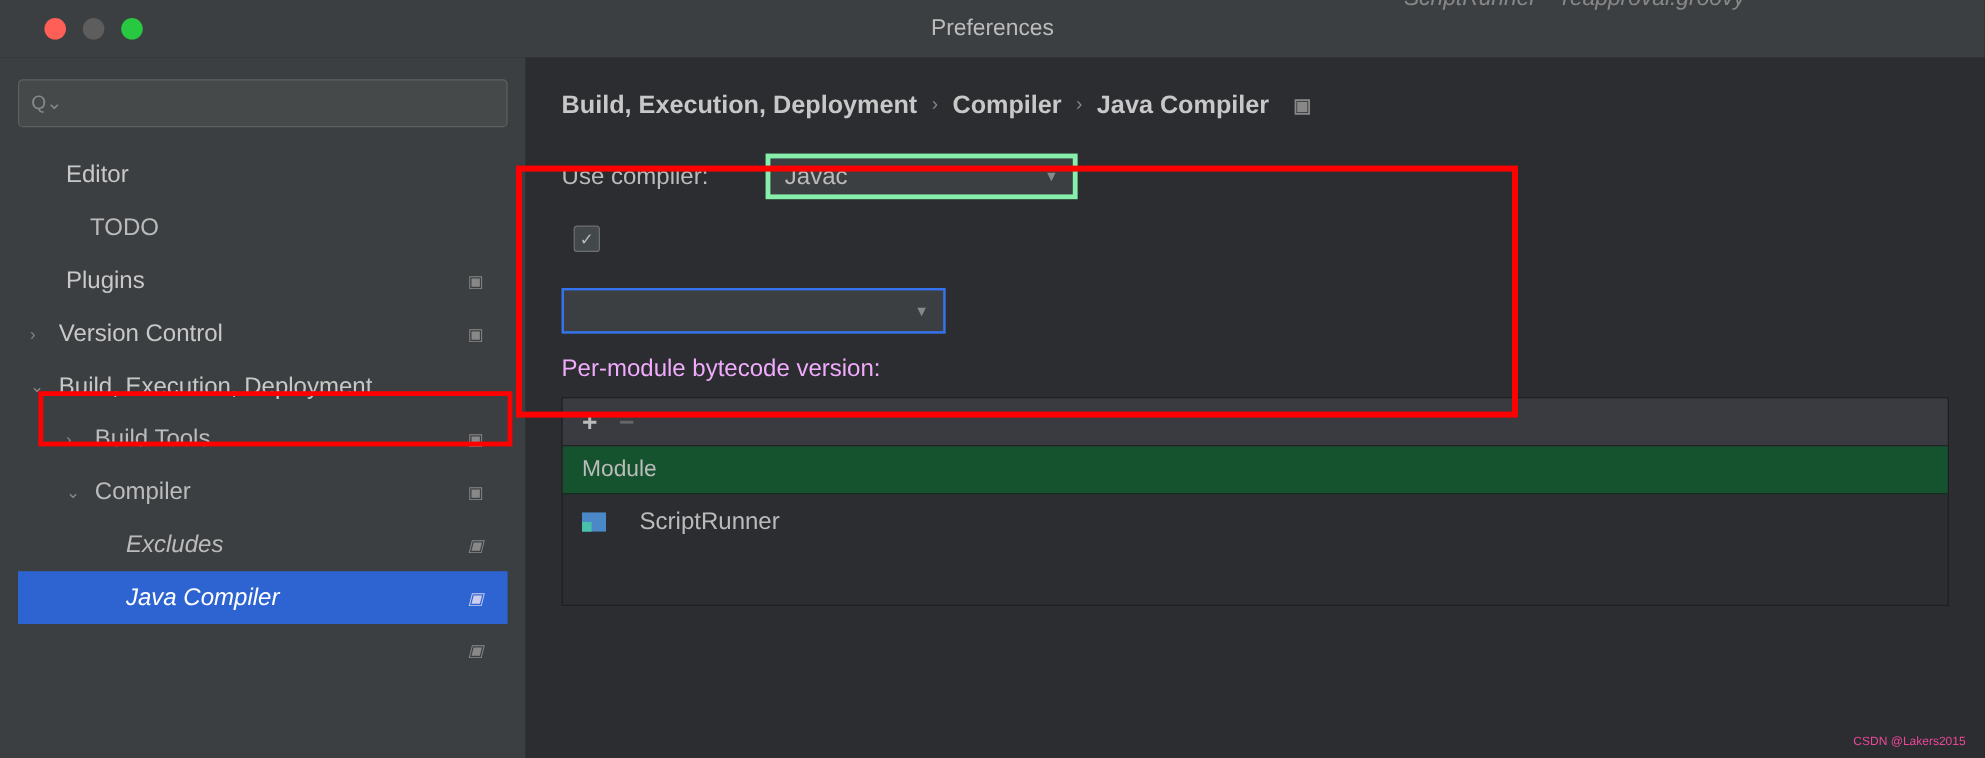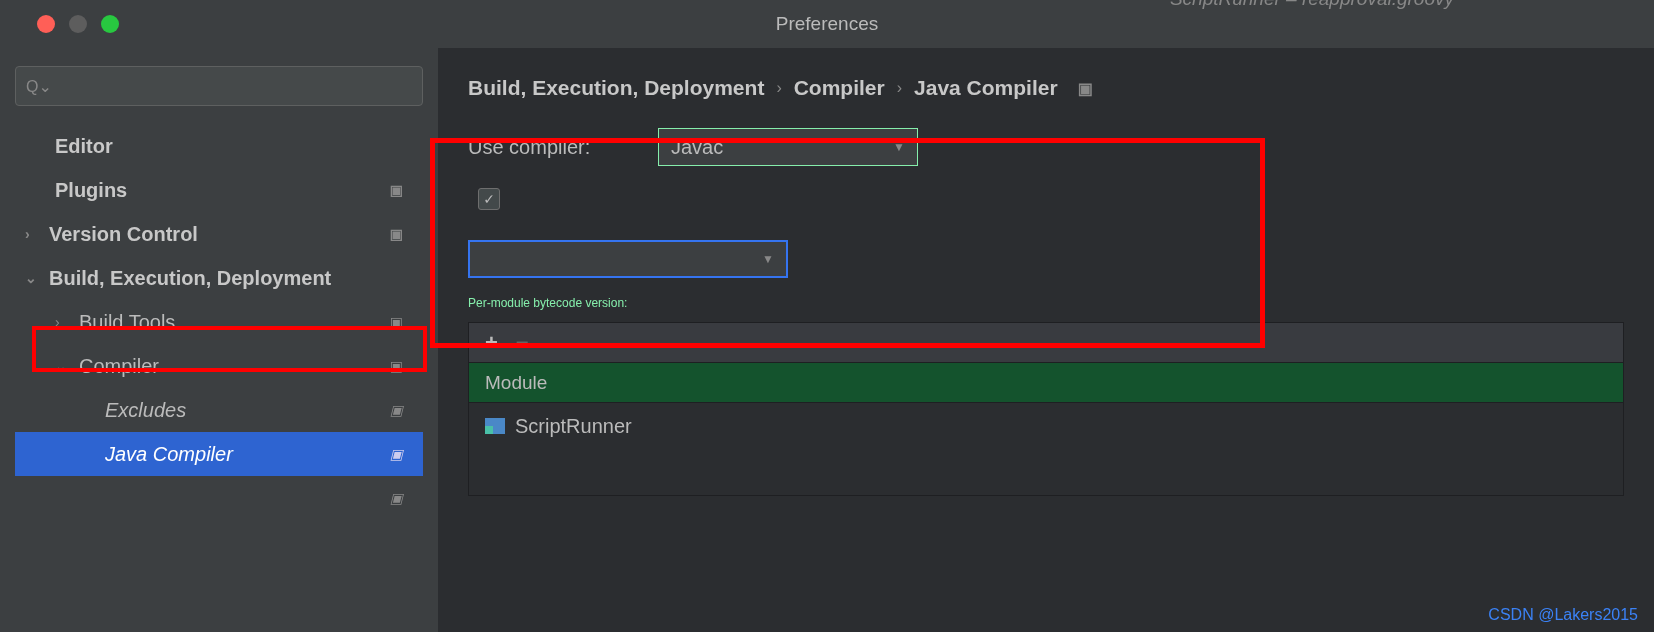--- a/index.html
+++ b/index.html
@@ -18,56 +18,56 @@
     
     .sidebar { width: 438px; background: #3c3f41; padding: 18px 15px 0 15px; }
     .search-box { height: 40px; border: 1px solid #5e6060; border-radius: 4px; background: #45494a; display: flex; align-items: center; padding: 0 10px; margin-bottom: 18px; }
     .search-icon { color: #888; font-size: 16px; }
     
     .tree { font-size: 20px; }
     .tree-item { display: flex; align-items: center; height: 44px; padding-left: 10px; cursor: pointer; position: relative; }
     .tree-item.l1 { padding-left: 40px; }
     .tree-item.l2 { padding-left: 60px; }
     .tree-item.l3 { padding-left: 90px; font-style: italic; }
-    .tree-item.bold { font-weight: 700; color: #c8c8c8; }
+    .tree-item.bold { font-weight: 400; color: #c8c8c8; }
     .tree-item.selected { background: #2e64d1; color: #fff; }
     .chevron { width: 20px; display: inline-flex; color: #888; font-size: 14px; margin-right: 4px; }
     .tree-badge { position: absolute; right: 20px; color: #888; font-size: 14px; }
     
     .highlight-box-sidebar { border: 4px solid #ff0000; position: absolute; left: 32px; top: 326px; width: 395px; height: 46px; pointer-events: none; z-index: 10; }
     
     .main { flex: 1; background: #2b2d30; padding: 0 30px; position: relative; }
     .breadcrumb { display: flex; align-items: center; gap: 12px; font-size: 21px; font-weight: 600; color: #c8c8c8; padding: 28px 0 28px 0; }
     .breadcrumb .sep { color: #888; font-weight: normal; font-size: 16px; }
     .reset-icon { color: #888; font-size: 16px; margin-left: 8px; }
     
-    .form-row { display: flex; align-items: center; margin-bottom: 22px; font-size: 20px; color: #bbbbbb; gap: 20px; }
+    .form-row { display: flex; align-items: center; margin-bottom: 22px; font-size: 20px; color: #bbbbbb; }
     .form-label { min-width: 170px; }
-    .dropdown { height: 38px; border: 1px solid #86efac; background: #3c3f41; display: flex; align-items: center; justify-content: space-between; padding: 0 12px; color: #bbbbbb; min-width: 260px; cursor: pointer; }
+    .dropdown { height: 38px; border: 4px solid #86efac; background: #3c3f41; display: flex; align-items: center; justify-content: space-between; padding: 0 12px; color: #bbbbbb; min-width: 260px; cursor: pointer; }
     .dropdown .dd-arrow { color: #888; font-size: 12px; }
     .dropdown.focused { border: 2px solid #3574f0; min-width: 320px; }
     
     .checkbox-row { display: flex; align-items: center; gap: 12px; margin: 0 0 30px 10px; font-size: 20px; }
     .checkbox { width: 22px; height: 22px; border: 1px solid #6e6e6e; border-radius: 3px; background: #43494a; display: flex; align-items: center; justify-content: center; color: #bbbbbb; font-size: 14px; cursor: pointer; }
     
     .highlight-box-main { border: 5px solid #ff0000; position: absolute; left: -8px; top: 90px; width: 835px; height: 210px; pointer-events: none; z-index: 10; }
     
-    .section-label { font-size: 12px; color: #86efac; margin: 18px 0 12px 0; }
+    .section-label { font-size: 20px; color: #f0abfc; margin: 18px 0 12px 0; }
     
     .table-container { border: 1px solid #1e1f22; background: #2b2d30; }
     .toolbar { height: 40px; background: #393b40; display: flex; align-items: center; padding: 0 16px; gap: 18px; border-bottom: 1px solid #1e1f22; }
     .toolbar-btn { color: #bbbbbb; font-size: 22px; cursor: pointer; font-weight: bold; }
     .toolbar-btn.disabled { color: #666; }
     .table-header { height: 40px; background: #14532d; display: flex; align-items: center; padding: 0 16px; font-size: 19px; color: #bbbbbb; border-bottom: 1px solid #1e1f22; }
-    .table-row { height: 46px; display: flex; align-items: center; padding: 0 16px; gap: 10px; font-size: 20px; color: #bbbbbb; }
+    .table-row { height: 46px; display: flex; align-items: center; padding: 0 16px; gap: 28px; font-size: 20px; color: #bbbbbb; }
     .folder-icon { width: 20px; height: 16px; background: #4a88c7; display: inline-block; position: relative; }
     .folder-icon::before { content: ''; position: absolute; left: 0; bottom: 0; width: 8px; height: 8px; background: #49c0a8; }
     .table-empty { height: 46px; }
     
-    .watermark-credit { position: absolute; right: 16px; bottom: 8px; color: #3b82f6; font-size: 16px; }
+    .watermark-credit { position: absolute; right: 16px; bottom: 8px; color: #ec4899; font-size: 10px; }
   </style>
 </head>
 <body>
 
 <div class="titlebar">
   <div class="traffic-lights">
     <div class="traffic-light tl-close"></div>
     <div class="traffic-light tl-min"></div>
     <div class="traffic-light tl-max"></div>
   </div>
@@ -76,20 +76,23 @@
 </div>
 
 <div class="container">
   <div class="sidebar">
     <div class="search-box">
       <span class="search-icon">Q⌄</span>
     </div>
     <div class="tree">
       <div class="tree-item l1 bold">
           <span>Editor</span>
+        </div>
+      <div class="tree-item l2">
+          <span>TODO</span>
         </div>
       <div class="tree-item l1 bold">
           <span>Plugins</span>
           <span class="tree-badge">▣</span>
         </div>
       <div class="tree-item bold">
           <span class="chevron">›</span>
           <span>Version Control</span>
           <span class="tree-badge">▣</span>
         </div>

